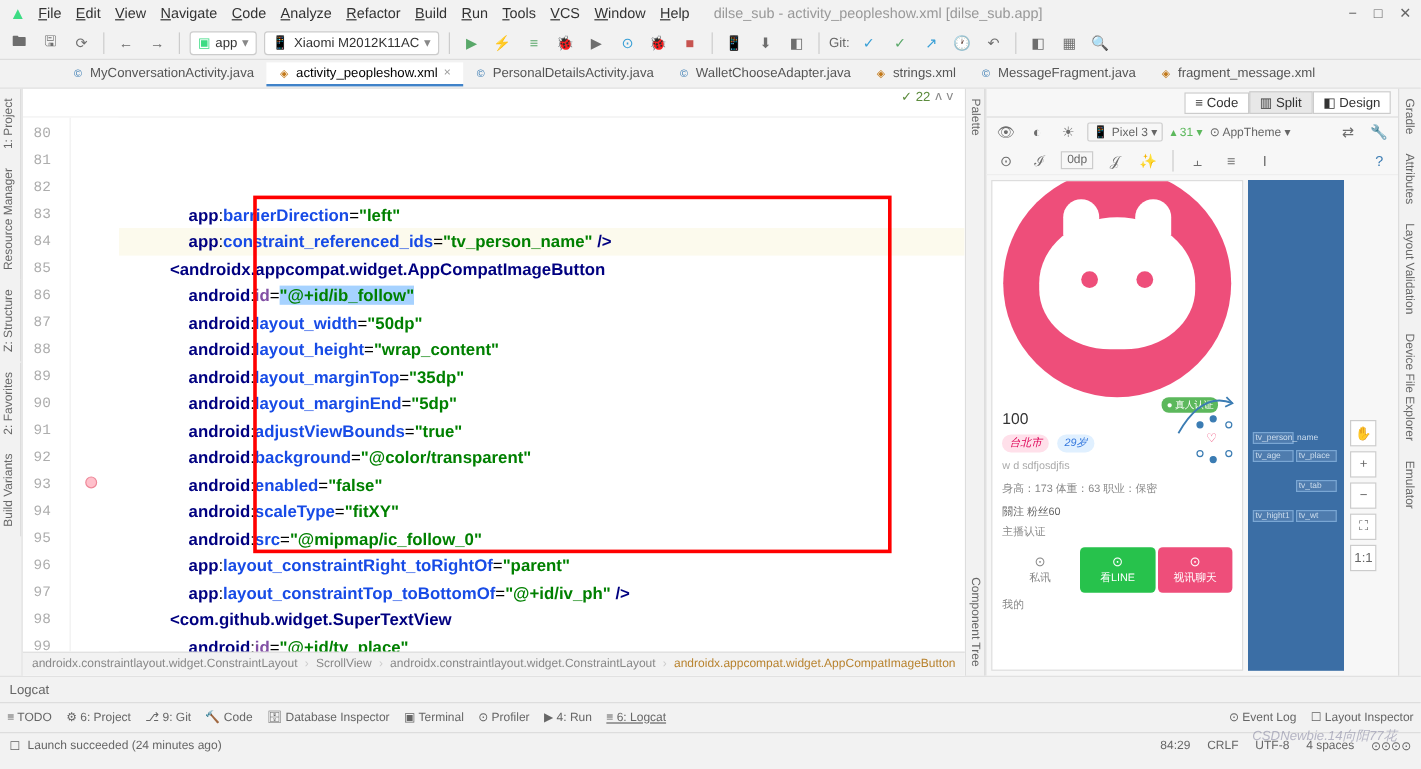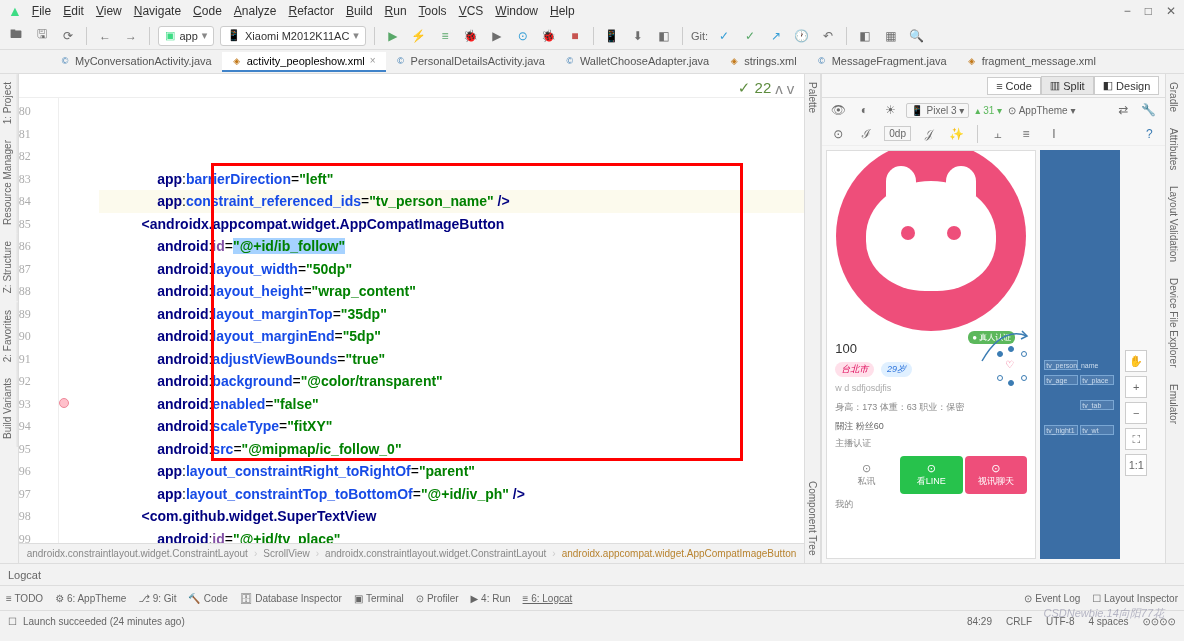--- a/index.html
+++ b/index.html
@@ -23,25 +23,25 @@
 .tab .tab-icon { width: 10px; height: 10px; display: flex; align-items: center; justify-content: center; font-size: 9px; }
 .tab .close { color: #999; font-size: 10px; }
 .c-ic { color: #3b7cb3; }
 .x-ic { color: #c27818; }
 .main { display: flex; height: 489px; }
 .left-gutter { width: 20px; background: #f2f2f2; border-right: 1px solid #ddd; display: flex; flex-direction: column; }
 .vtab { writing-mode: vertical-rl; transform: rotate(180deg); padding: 8px 2px; font-size: 10px; color: #666; cursor: pointer; border-left: 1px solid #ddd; }
 .right-gutter { width: 20px; background: #f2f2f2; border-left: 1px solid #ddd; display: flex; flex-direction: column; }
 .vtab-r { writing-mode: vertical-lr; padding: 8px 2px; font-size: 10px; color: #666; cursor: pointer; }
 .editor-pane { flex: 1; display: flex; flex-direction: column; background: #fff; position: relative; }
-.editor-toolbar { height: 24px; display: flex; align-items: flex-end; justify-content: flex-end; padding: 0 10px; gap: 4px; border-bottom: 1px solid #eee; font-size: 15px; color: #5d8c3e; }
+.editor-toolbar { height: 24px; display: flex; align-items: flex-start; justify-content: flex-end; padding: 0 10px; gap: 4px; border-bottom: 1px solid #eee; font-size: 11px; color: #5d8c3e; }
 .editor-body { flex: 1; display: flex; overflow: hidden; position: relative; }
 .gutter-nums { width: 40px; background: #fff; border-right: 1px solid #eee; padding-top: 2px; }
 .gutter-marks { width: 40px; background: #fff; padding-top: 2px; position: relative; }
-.line-num { height: 22.5px; line-height: 22.5px; text-align: left; padding-right: 6px; color: #adadad; font-family: Liberation Serif, serif; font-size: 12px; }
+.line-num { height: 22.5px; line-height: 22.5px; text-align: center; padding-right: 6px; color: #adadad; font-family: Liberation Mono, monospace; font-size: 12px; }
 .code-area { flex: 1; font-family: "JetBrains Mono", Consolas, monospace; font-size: 14px; line-height: 22.5px; padding-top: 2px; white-space: pre; overflow: hidden; position: relative; }
 .hl-line { position: absolute; left: 0; right: 0; height: 22.5px; background: #fcfaed; z-index: 0; }
 .code-line { position: relative; z-index: 2; padding-left: 4px; }
 .kw-ns { color: #000080; font-weight: bold; }
 .kw-attr { color: #174be6; font-weight: bold; }
 .kw-attr-local { color: #8250a5; font-weight: bold; }
 .str { color: #008000; font-weight: bold; }
 .tag { color: #000080; font-weight: bold; }
 .punct { color: #000; }
 .sel-bg { background: #a6d2ff; }
@@ -86,20 +86,21 @@
 .sd { position: absolute; width: 6px; height: 6px; background: #fff; border: 1px solid #3b7cb3; border-radius: 50%; }
 .sd.filled { background: #3b7cb3; }
 .heart-ic { position: absolute; width: 12px; height: 12px; color: #ee4e7a; font-size: 10px; }
 </style>
 </head>
 <body>
 
 <div class="menubar">
   <span style="color:#3ddc84;font-size:14px;">▲</span>
   <span id="menu-items"><span class="item"><u>F</u>ile</span><span class="item"><u>E</u>dit</span><span class="item"><u>V</u>iew</span><span class="item"><u>N</u>avigate</span><span class="item"><u>C</u>ode</span><span class="item"><u>A</u>nalyze</span><span class="item"><u>R</u>efactor</span><span class="item"><u>B</u>uild</span><span class="item"><u>R</u>un</span><span class="item"><u>T</u>ools</span><span class="item"><u>V</u>CS</span><span class="item"><u>W</u>indow</span><span class="item"><u>H</u>elp</span></span>
+  <span class="dim">dilse_sub - activity_peopleshow.xml [dilse_sub.app]</span>
   <div class="win-controls">
     <span>−</span>
     <span>□</span>
     <span>✕</span>
   </div>
 </div>
 
 <div class="toolbar">
   <span class="tb-btn">🖿</span>
   <span class="tb-btn">🖫</span>
@@ -352,21 +353,21 @@
       <div class="vtab-r">Emulator</div>
     </div>
 </div>
 
 <div class="logcat-bar">
   <span>Logcat</span>
 </div>
 
 <div class="bottom-tabs" id="bottom-tabs">
   <span class="bt-item">≡ TODO</span>
-    <span class="bt-item">⚙ 6: AppTheme</span>
+    <span class="bt-item">⚙ 6: Project</span>
     <span class="bt-item">⎇ 9: Git</span>
     <span class="bt-item">🔨 Code</span>
     <span class="bt-item">🗄 Database Inspector</span>
     <span class="bt-item">▣ Terminal</span>
     <span class="bt-item">⊙ Profiler</span>
     <span class="bt-item">▶ 4: Run</span>
     <span class="bt-item active">≡ 6: Logcat</span>
     <div style="margin-left:auto;display:flex;gap:12px" id="bottom-right">
       <span class="bt-item">⊙ Event Log</span>
       <span class="bt-item">☐ Layout Inspector</span>

